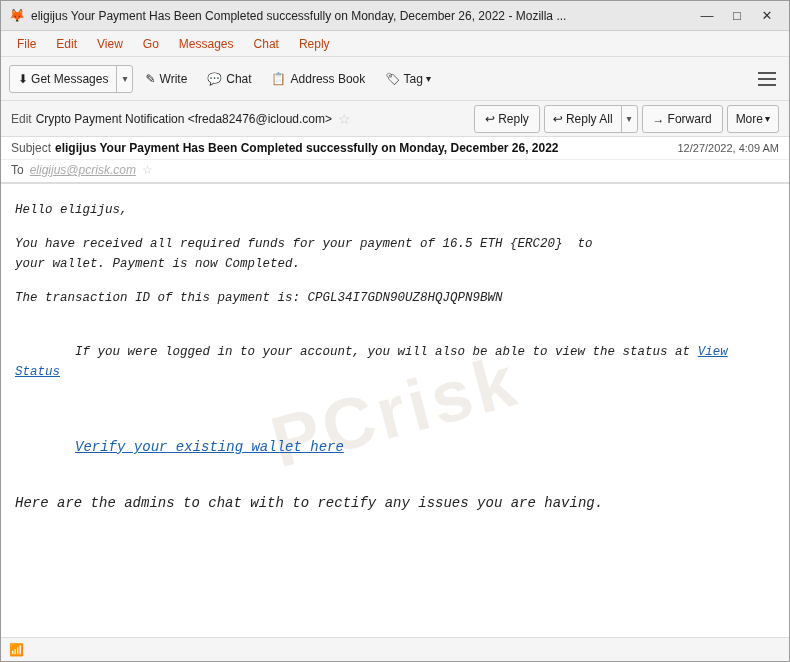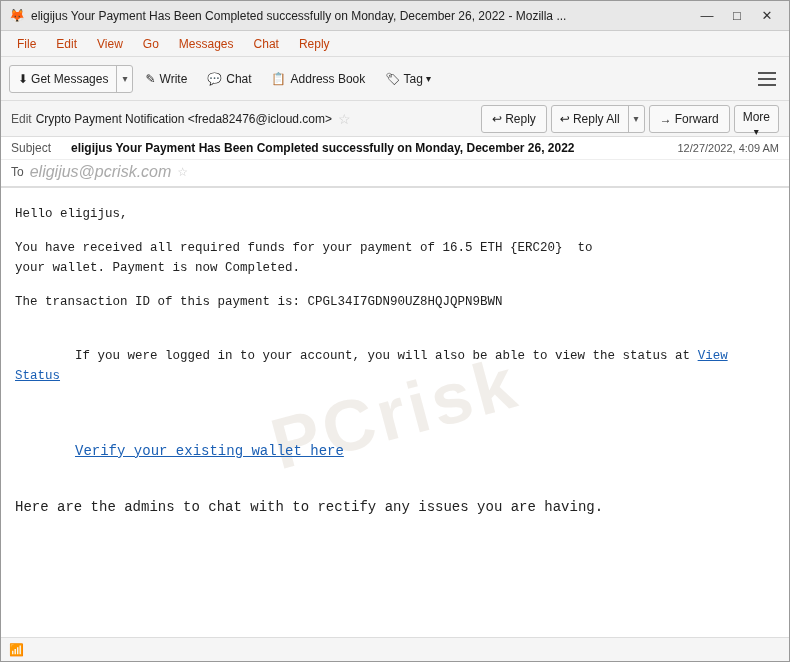--- a/index.html
+++ b/index.html
@@ -135,63 +135,63 @@
     .more-btn {
       display: flex; align-items: center; gap: 2px;
       padding: 4px 8px;
       border: 1px solid #bbb;
       background: #f9f9f9;
       cursor: pointer;
       font-size: 12px;
       border-radius: 3px;
       color: #222;
       height: 28px;
-      flex-direction: column;
     }
 
     
     .subject-row {
       display: flex;
       align-items: center;
       justify-content: space-between;
       padding: 4px 10px;
       background: white;
       border-bottom: 1px solid #eee;
     }
-    .subject-label { font-size: 12px; color: #555; margin-right: 20px; }
+    .subject-label { font-size: 12px; color: #555; margin-right: 4px; }
     .subject-text { font-weight: bold; font-size: 12px; color: #111; flex: 1; }
     .subject-date { font-size: 11px; color: #555; white-space: nowrap; margin-left: 10px; }
 
     
     .to-row {
       display: flex;
       align-items: center;
       padding: 3px 10px 5px 10px;
       background: white;
       border-bottom: 1px solid #ddd;
     }
     .to-label { font-size: 12px; color: #555; margin-right: 6px; }
-    .to-value { font-size: 16px; color: #555; }
+    .to-value { font-size: 12px; color: #555; text-decoration: underline; }
     .to-star { color: #ccc; margin-left: 6px; cursor: pointer; font-size: 12px; }
 
     
     .email-body {
       background: white;
       padding: 16px 14px;
       flex: 1;
       overflow-y: auto;
       position: relative;
     }
     .email-body pre, .email-body p {
       font-family: 'Courier New', monospace;
       font-size: 12.5px;
       line-height: 1.6;
       color: #222;
       white-space: pre-wrap;
       word-wrap: break-word;
+      font-style: italic;
     }
     .email-link {
       color: #1a5fb4;
       text-decoration: underline;
       cursor: pointer;
       font-size: 14px;
     }
     .watermark {
       position: absolute;
       top: 50%;

